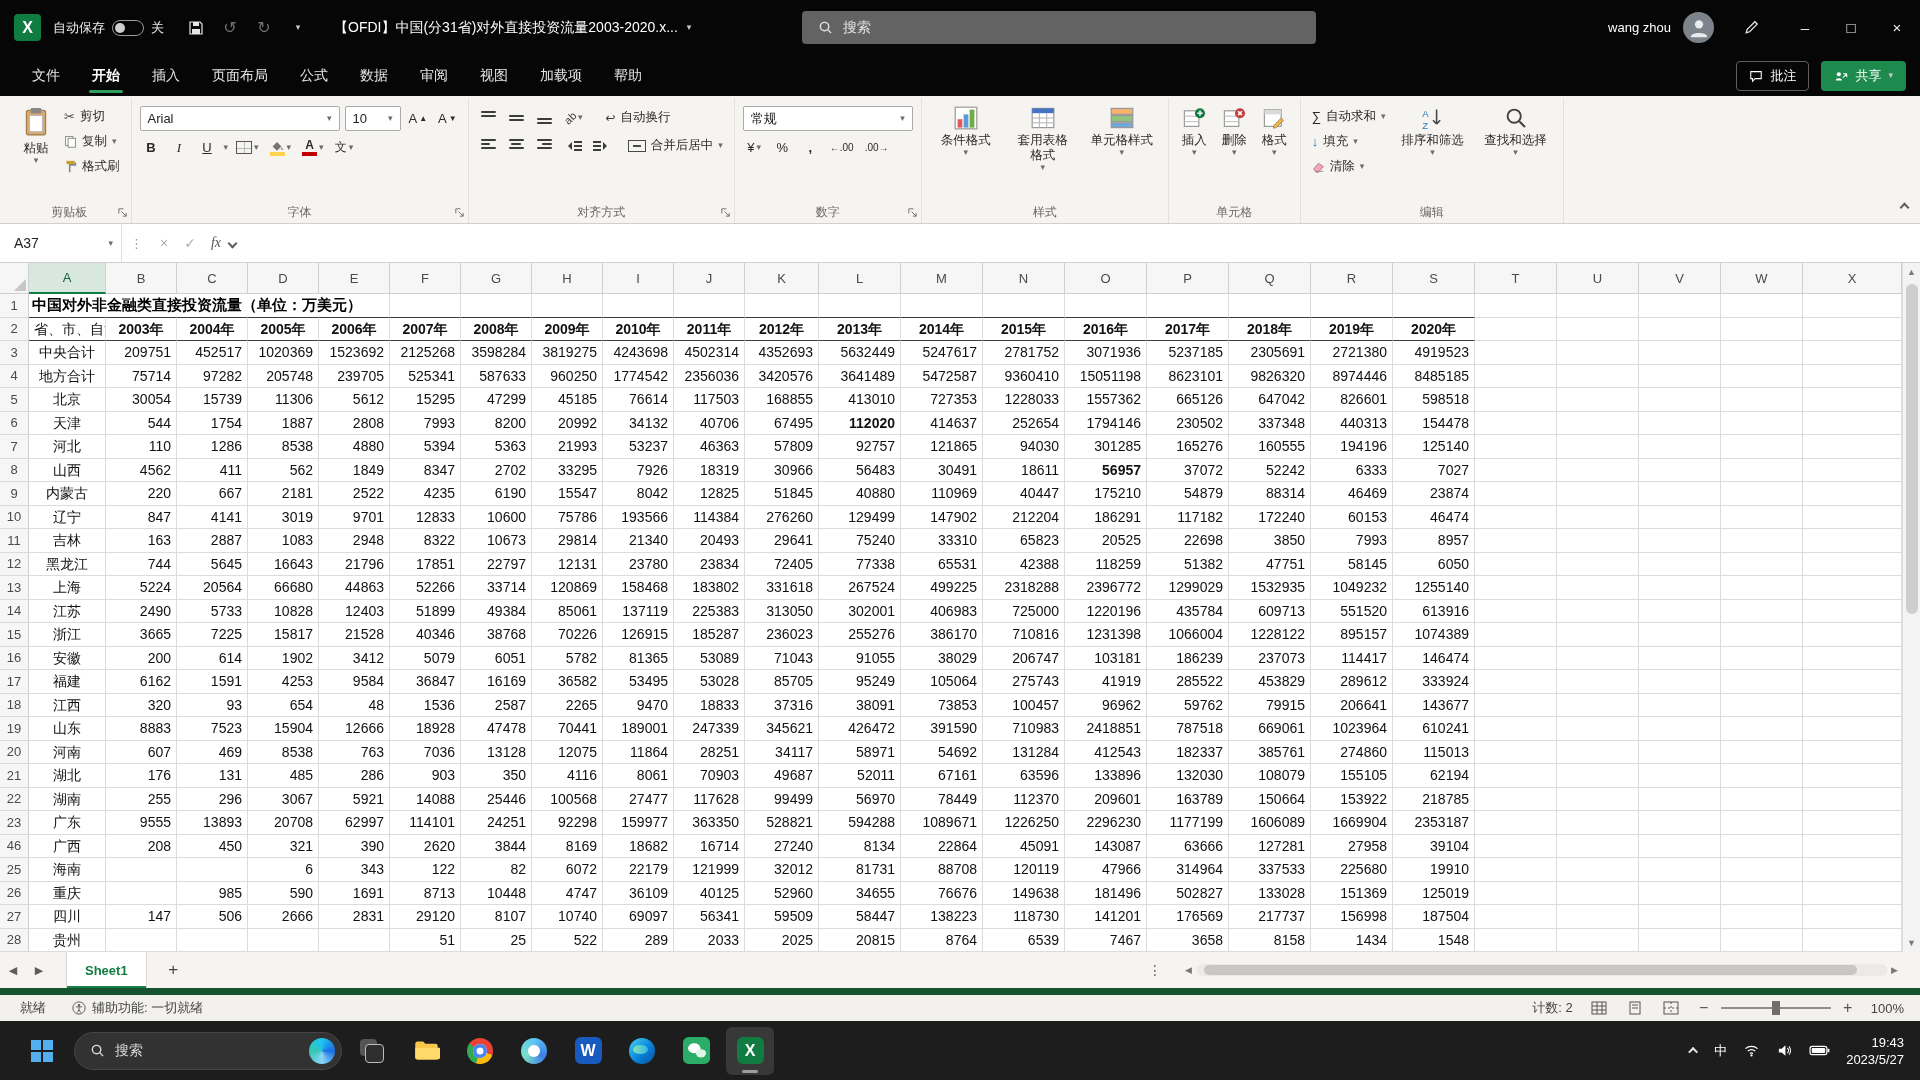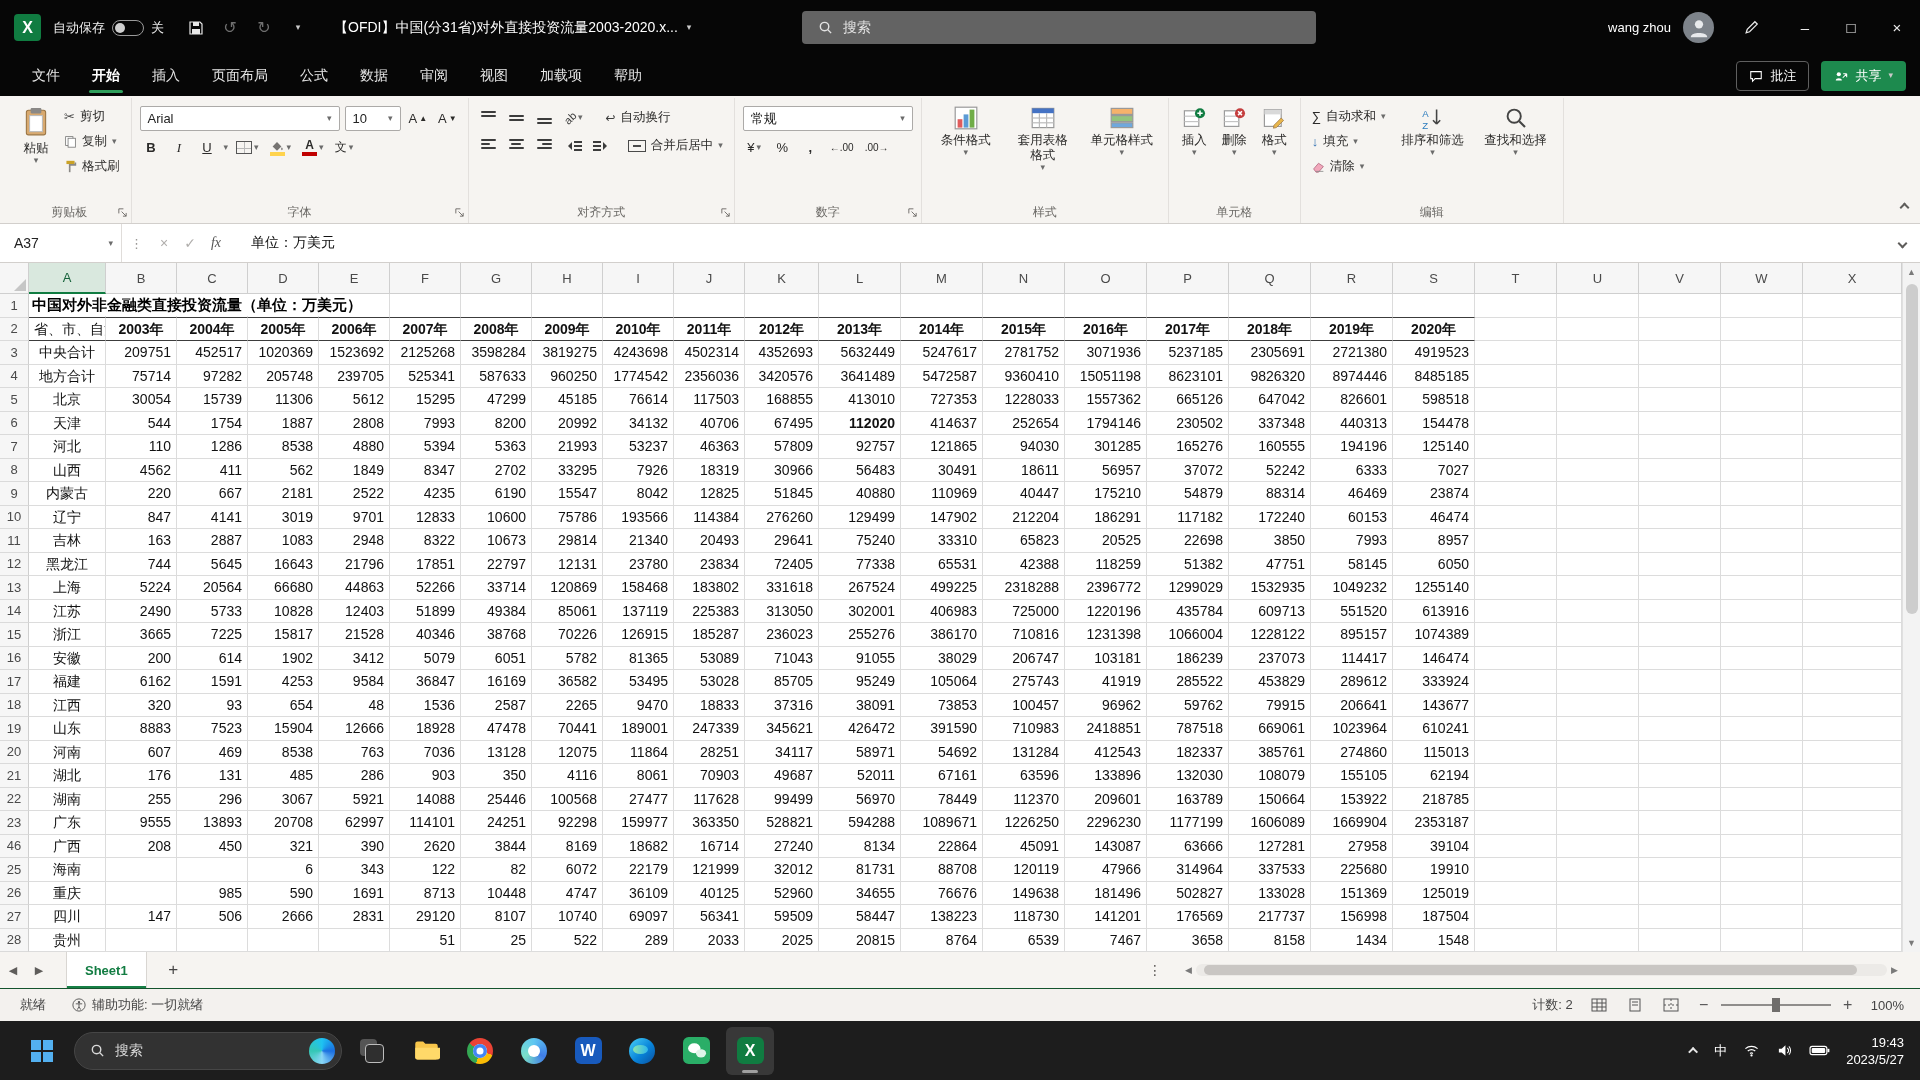--- a/index.html
+++ b/index.html
@@ -114,21 +114,21 @@
 .stab{height:100%;display:flex;align-items:center;padding:0 18px;background:#fff;border-left:1px solid #d9d6d2;border-right:1px solid #d9d6d2;color:#127c42;font-weight:bold;font-size:13px;position:relative;margin-left:14px}
 .stab::after{content:'';position:absolute;left:0;right:0;bottom:0;height:2px;background:#178046}
 .addsheet{width:25px;height:25px;border-radius:50%;display:flex;align-items:center;justify-content:center;color:#444;font-size:17px;margin-left:14px}
 .tabmore{position:absolute;left:1148px;color:#5f5d5b;font-size:14px}
 .hscroll{position:absolute;left:1185px;right:22px;top:0;height:100%;display:flex;align-items:center;gap:4px}
 .harr{color:#7a7a7a;font-size:9px}
 .htrack{flex:1;height:12px;background:#eceae7;border-radius:6px;position:relative}
 .hthumb{position:absolute;left:8px;right:30px;top:1px;height:10px;background:#c9c6c3;border-radius:5px}
 
 
-.statusbar{position:absolute;left:0;top:988px;width:100%;height:33px;background:#f3f1ee;border-top:1px solid #14532d;display:flex;align-items:center;font-size:13px;color:#444}
+.statusbar{position:absolute;left:0;top:988px;width:100%;height:33px;background:#f3f1ee;border-top:7px solid #14532d;display:flex;align-items:center;font-size:13px;color:#444}
 .sb-left{display:flex;align-items:center;gap:26px;margin-left:20px}
 .acc{display:flex;align-items:center;gap:6px}
 .sb-right{margin-left:auto;display:flex;align-items:center;gap:16px;margin-right:16px}
 .viewico{width:20px;height:18px;display:flex;align-items:center;justify-content:center}
 .zoomwrap{display:flex;align-items:center;gap:10px}
 .zbtn{font-size:16px;color:#555;width:14px;text-align:center}
 .zoomtrack{width:110px;height:2px;background:#8f8d8b;position:relative}
 .zoomthumb{position:absolute;left:50%;top:-6px;width:8px;height:14px;background:#6f6d6b;transform:translateX(-50%)}
 
 
@@ -610,23 +610,20 @@
 
   <div class="fxbar">
     <div class="namebox">
       <span>A37</span>
       <span class="dd">▾</span>
     </div>
     <span class="fxdots">⋮</span>
     <span class="fxbtn dis">×</span>
     <span class="fxbtn dis">✓</span>
     <span class="fxbtn fx">fx</span>
-    <div class="fxcontent">
-      <span>单位：万美元</span>
-    </div>
     <span class="chev chev-down fxexpand"></span>
   </div>
 
   <div class="colhdr-row">
     <div class="corner"></div>
     <div id="colhdrs" style="display:flex">
         <div class="ch sel" style="width: 77px;">A</div>
         <div class="ch" style="width: 71px;">B</div>
         <div class="ch" style="width: 71px;">C</div>
         <div class="ch" style="width: 71px;">D</div>
@@ -853,21 +850,21 @@
         <div class="cell cnum" style="width: 71px;">1849</div>
         <div class="cell cnum" style="width: 71px;">8347</div>
         <div class="cell cnum" style="width: 71px;">2702</div>
         <div class="cell cnum" style="width: 71px;">33295</div>
         <div class="cell cnum" style="width: 71px;">7926</div>
         <div class="cell cnum" style="width: 71px;">18319</div>
         <div class="cell cnum" style="width: 74px;">30966</div>
         <div class="cell cnum" style="width: 82px;">56483</div>
         <div class="cell cnum" style="width: 82px;">30491</div>
         <div class="cell cnum" style="width: 82px;">18611</div>
-        <div class="cell cnum" style="width: 82px;">56957</div>
+        <div class="cell cnum" style="width: 82px; font-weight: bold;">56957</div>
         <div class="cell cnum" style="width: 82px;">37072</div>
         <div class="cell cnum" style="width: 82px;">52242</div>
         <div class="cell cnum" style="width: 82px;">6333</div>
         <div class="cell cnum" style="width: 82px;">7027</div>
         <div class="cell" style="width: 82px;"></div>
         <div class="cell" style="width: 82px;"></div>
         <div class="cell" style="width: 82px;"></div>
         <div class="cell" style="width: 82px;"></div>
         <div class="cell" style="width: 99px;"></div>
       </div>

